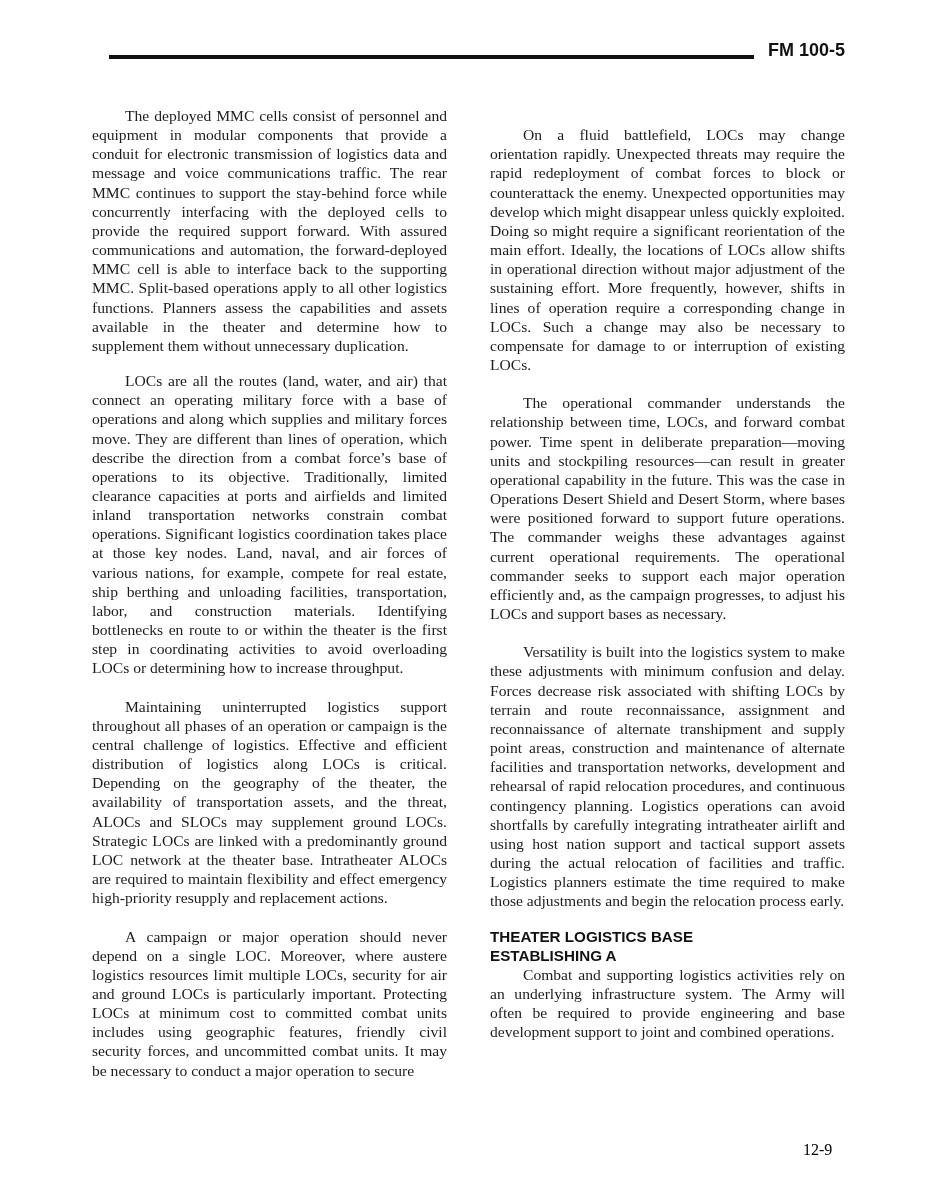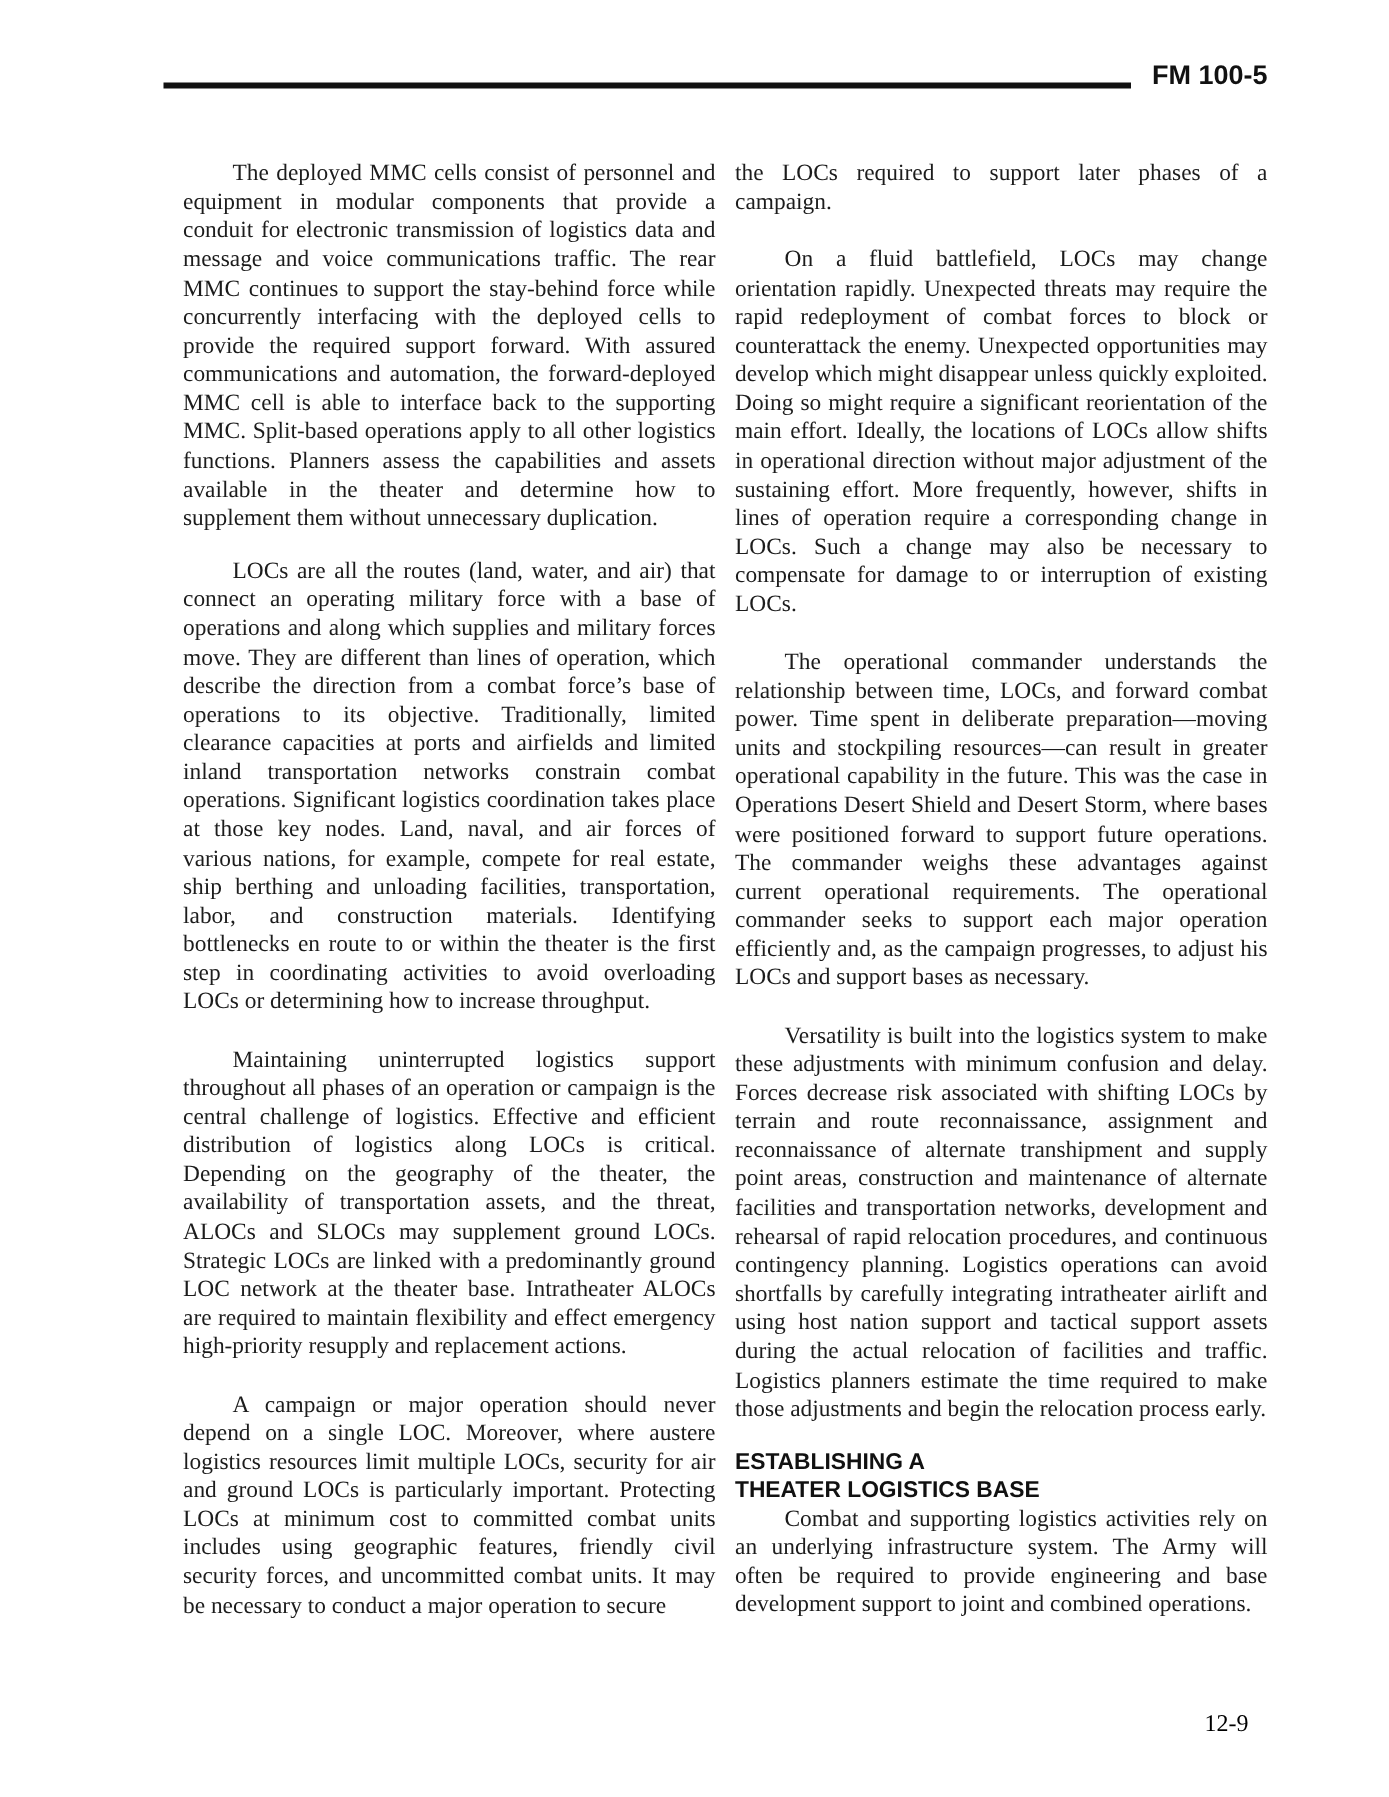--- a/index.html
+++ b/index.html
@@ -3,21 +3,21 @@
 <meta charset="utf-8">
 <style>
   html, body { margin: 0; padding: 0; background: #ffffff; }
   body { width: 926px; height: 1198px; position: relative; overflow: hidden; color: #1a1a1a; }
   .page { position: absolute; left: 0; top: 0; width: 926px; height: 840px; }
 
   .header-rule { position: absolute; left: 109px; top: 55px; width: 645px; height: 4px; background: #111; }
   .header-id { position: absolute; left: 768px; top: 40px; font-family: "Liberation Sans", sans-serif; font-weight: bold; font-size: 18px; color: #111; letter-spacing: 0; }
 
   .col { position: absolute; top: 106px; width: 355px; font-family: "Liberation Serif", serif; font-size: 15.6px; line-height: 19.15px; text-align: justify; color: #1c1c1c; }
-  .col-left { left: 122px; }
+  .col-left { left: 92px; }
   .col-right { left: 490px; }
 
   .col p { margin: 0; text-indent: 33px; hyphens: manual; }
   .col p.cont { text-indent: 0; }
   .gap { height: 19.15px; }
 
   .heading { font-family: "Liberation Sans", sans-serif; font-weight: bold; font-size: 15.2px; line-height: 19px; margin: 0; text-align: left; color: #111; letter-spacing: 0; }
   .pre-heading-gap { height: 16px; }
 
   .page-number { position: absolute; left: 803px; top: 1141px; font-family: "Liberation Serif", serif; font-size: 16px; color: #000000; }
@@ -34,27 +34,26 @@
     <p>The deployed MMC cells consist of personnel and equipment in modular components that provide a conduit for electronic transmission of logistics data and message and voice communications traffic.  The rear MMC continues to support the stay-behind force while concurrently interfacing with the deployed cells to provide the required support forward.  With assured communications and automation, the forward-deployed MMC cell is able to interface back to the supporting MMC.  Split-based operations apply to all other logistics functions. Planners assess the capabilities and assets available in the theater and determine how to supplement them without unnecessary duplication.</p>
     <div class="pre-heading-gap"></div>
     <p>LOCs are all the routes (land, water, and air) that connect an operating military force with a base of operations and along which supplies and military forces move.  They are different than lines of operation, which describe the direction from a combat force’s base of operations to its objective.  Traditionally, limited clearance capacities at ports and airfields and limited inland transportation networks constrain combat operations.  Significant logistics coordination takes place at those key nodes.  Land, naval, and air forces of various nations, for example, compete for real estate, ship berthing and unloading facilities, transportation, labor, and construction materials. Identifying bottlenecks en route to or within the theater is the first step in coordinating activities to avoid overloading LOCs or determining how to increase throughput.</p>
     <div class="gap"></div>
     <p>Maintaining uninterrupted logistics support throughout all phases of an operation or campaign is the central challenge of logistics.  Effective and efficient distribution of logistics along LOCs is critical. Depending on the geography of the theater, the availability of transportation assets, and the threat, ALOCs and SLOCs may supplement ground LOCs. Strategic LOCs are linked with a predominantly ground LOC network at the theater base. Intratheater ALOCs are required to maintain flexibility and effect emergency high-priority resupply and replacement actions.</p>
     <div class="gap"></div>
     <p>A campaign or major operation should never depend on a single LOC. Moreover, where austere logistics resources limit multiple LOCs, security for air and ground LOCs is particularly important.  Protecting LOCs at minimum cost to committed combat units includes using geographic features, friendly civil security forces, and uncommitted combat units.  It may be necessary to conduct a major operation to secure</p>
   </div>
 
   <div class="col col-right">
-    <p class="cont">the LOCs required to support later phases of a campaign.</p>
     <div class="gap"></div>
     <p>On a fluid battlefield, LOCs may change orientation rapidly. Unexpected threats may require the rapid redeployment of combat forces to block or counterattack the enemy.  Unexpected opportunities may develop which might disappear unless quickly exploited. Doing so might require a significant reorientation of the main effort.  Ideally, the locations of LOCs allow shifts in operational direction without major adjustment of the sustaining effort.  More frequently, however, shifts in lines of operation require a corresponding change in LOCs.  Such a change may also be necessary to compensate for damage to or interruption of existing LOCs.</p>
     <div class="gap"></div>
     <p>The operational commander understands the relationship between time, LOCs, and forward combat power.  Time spent in deliberate preparation—moving units and stockpiling resources—can result in greater operational capability in the future.  This was the case in Operations Desert Shield and Desert Storm, where bases were positioned forward to support future operations.  The commander weighs these advantages against current operational requirements.  The operational commander seeks to support each major operation efficiently and, as the campaign progresses, to adjust his LOCs and support bases as necessary.</p>
     <div class="gap"></div>
     <p>Versatility is built into the logistics system to make these adjustments with minimum confusion and delay.  Forces decrease risk associated with shifting LOCs by terrain and route reconnaissance, assignment and reconnaissance of alternate transhipment and supply point areas, construction and maintenance of alternate facilities and transportation networks, development and rehearsal of rapid relocation procedures, and continuous contingency planning.  Logistics operations can avoid shortfalls by carefully integrating intratheater airlift and using host nation support and tactical support assets during the actual relocation of facilities and traffic.  Logistics planners estimate the time required to make those adjustments and begin the relocation process early.</p>
     <div class="pre-heading-gap"></div>
+    <div class="heading">THEATER LOGISTICS BASE</div>
     <div class="heading">ESTABLISHING A</div>
-    <div class="heading">THEATER LOGISTICS BASE</div>
     <p>Combat and supporting logistics activities rely on an underlying infrastructure system.  The Army will often be required to provide engineering and base development support to joint and combined operations.</p>
   </div>
 
   <div class="page-number">12-9</div>
 </div>
 
 </body></html>

